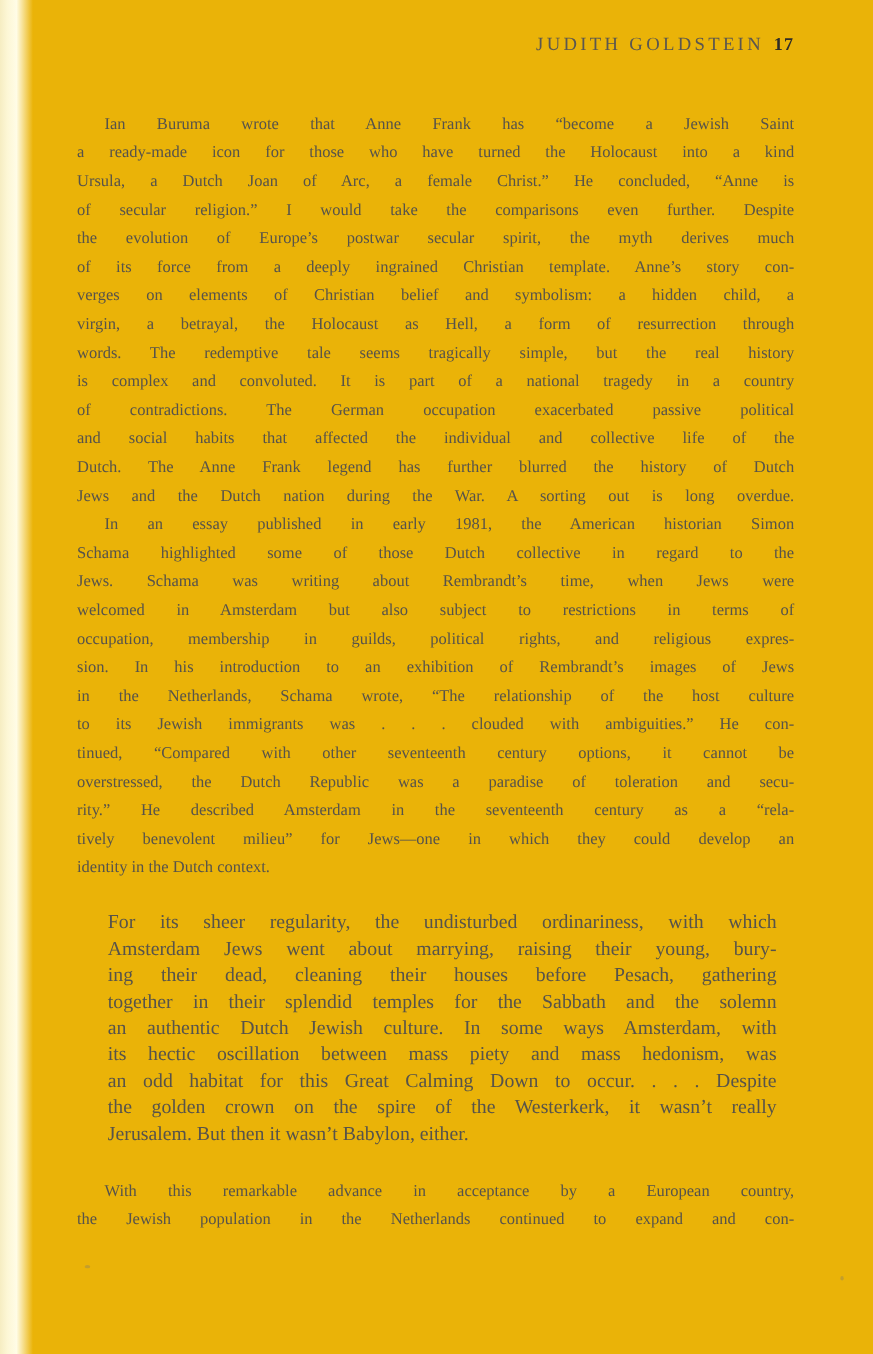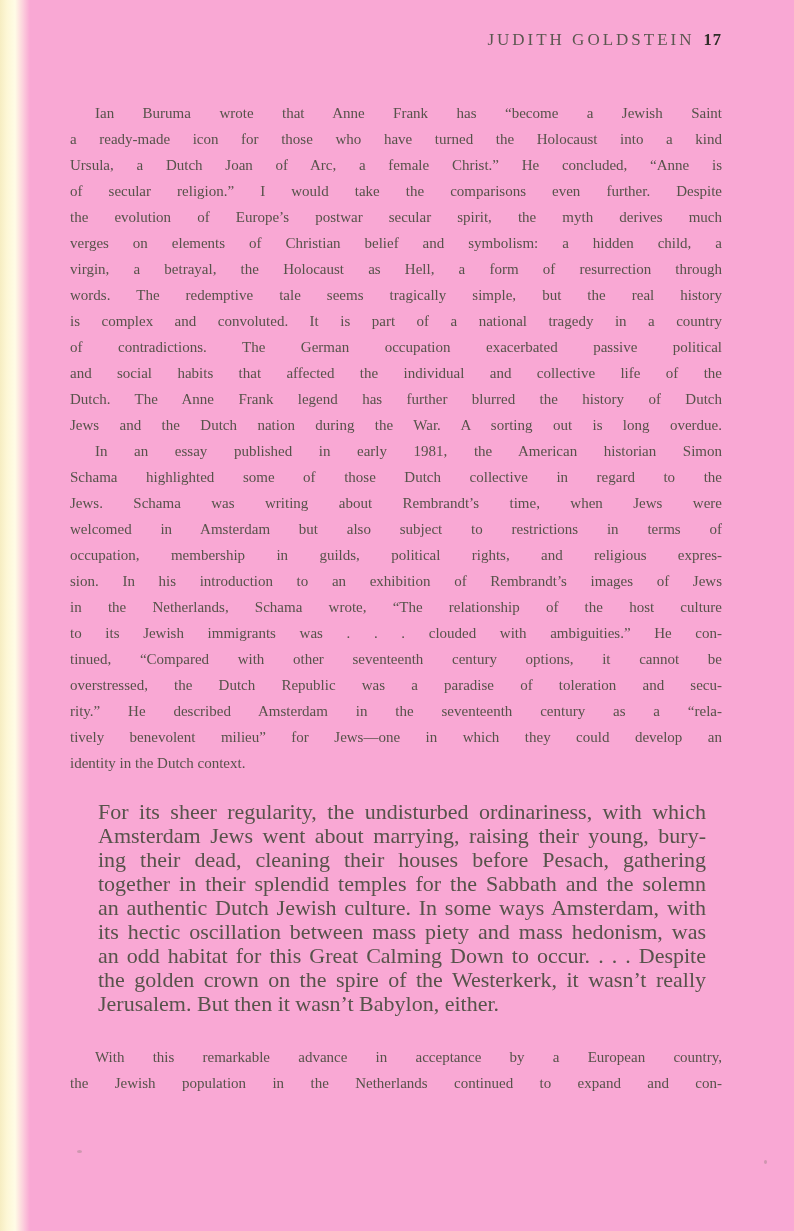--- a/index.html
+++ b/index.html
@@ -4,21 +4,21 @@
 <style>
   html, body {
     margin: 0;
     padding: 0;
     background: #e8e6e0;
   }
   .paper {
     position: relative;
     width: 794px;
     height: 1231px;
-    background: #f9a8d4;
+    background: #eab308;
     overflow: hidden;
     font-family: "Liberation Serif", "DejaVu Serif", serif;
     color: #57534b;
   }
   .edge-strip {
     position: absolute;
     left: 0; top: 0; bottom: 0;
     width: 30px;
     background: linear-gradient(90deg, #f6edc2 0px, #fdf7d6 7px, #fffce6 15px, rgba(255,252,230,0) 30px);
   }
@@ -61,21 +61,21 @@
     text-align-last: left;
   }
   .para.flush-end .line-last {
     text-align-last: justify;
   }
   .indent-first .line:first-child {
     padding-left: 25px;
   }
   .blockquote {
     margin: 24px 16px 0 28px;
-    font-size: 22px;
+    font-size: 18px;
     line-height: 24px;
   }
   .para-3 {
     margin-top: 28px;
   }
   .speck {
     position: absolute;
     border-radius: 50%;
     background: rgba(125, 120, 108, 0.35);
   }
@@ -97,20 +97,21 @@
       <span class="running-head">JUDITH GOLDSTEIN</span><span class="page-number">17</span>
     </div>
 
     <div class="body-text">
       <div class="para flush-end indent-first">
           <div class="line">Ian Buruma wrote that Anne Frank has “become a Jewish Saint</div>
           <div class="line">a ready-made icon for those who have turned the Holocaust into a kind</div>
           <div class="line">Ursula, a Dutch Joan of Arc, a female Christ.” He concluded, “Anne is</div>
           <div class="line">of secular religion.” I would take the comparisons even further. Despite</div>
           <div class="line">the evolution of Europe’s postwar secular spirit, the myth derives much</div>
+          <div class="line">of its force from a deeply ingrained Christian template. Anne’s story con-</div>
           <div class="line">verges on elements of Christian belief and symbolism: a hidden child, a</div>
           <div class="line">virgin, a betrayal, the Holocaust as Hell, a form of resurrection through</div>
           <div class="line">words. The redemptive tale seems tragically simple, but the real history</div>
           <div class="line">is complex and convoluted. It is part of a national tragedy in a country</div>
           <div class="line">of contradictions. The German occupation exacerbated passive political</div>
           <div class="line">and social habits that affected the individual and collective life of the</div>
           <div class="line">Dutch. The Anne Frank legend has further blurred the history of Dutch</div>
           <div class="line line-last">Jews and the Dutch nation during the War. A sorting out is long overdue.</div>
         </div>
 

